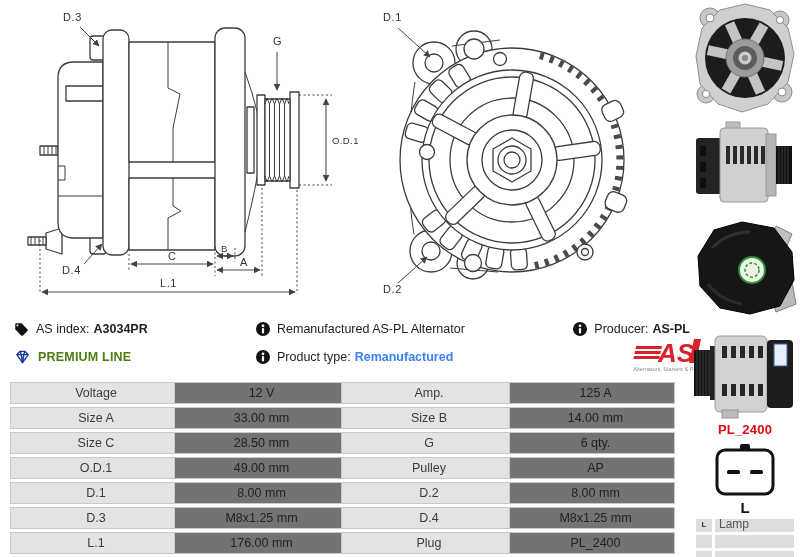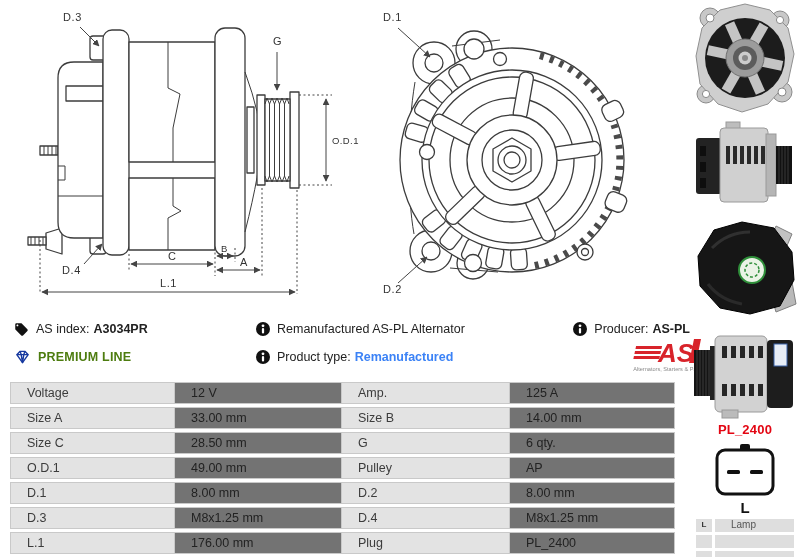--- a/index.html
+++ b/index.html
@@ -25,38 +25,38 @@
   .b{font-weight:bold}
   .lbl{margin-right:4px}
   .premium{color:#4d7c0f;font-weight:bold;letter-spacing:.2px}
   .green{color:#3b82f6;font-weight:bold}
   .as-logo{position:absolute;left:624px;top:337px;width:84px;text-align:right}
 
   
   .spec-table{position:absolute;left:10px;top:379px;width:665px;
               border-collapse:separate;border-spacing:0 3px;font-size:12.5px;table-layout:fixed}
   .spec-table td{border:1px solid #c9c9c9;border-left:none;height:20px;padding:0 9px 0 16px;
-                 text-align:left;white-space:nowrap;overflow:hidden}
+                 text-align:center;white-space:nowrap;overflow:hidden}
   .spec-table td:first-child{border-left:1px solid #c9c9c9}
   .spec-table td.l{background:#e3e3e3;color:#3c3c3c}
   .spec-table td.v{background:#737373;color:#222}
 
   
   .sidebar{position:absolute;left:690px;top:0;width:110px;height:557px}
   .photo{position:absolute;left:2px;width:106px}
   .plug-code{position:absolute;left:0;top:422px;width:110px;text-align:center;
              color:#e30613;font-weight:bold;font-size:13px;letter-spacing:.2px}
   .connector{position:absolute;left:24px;top:443px}
   .conn-label{position:absolute;left:0;top:499px;width:110px;text-align:center;font-weight:bold;font-size:15px;color:#111}
   .pin-table{position:absolute;left:6px;top:519px;width:98px}
   .pin-row{display:flex;margin-bottom:3px}
   .pin-id{width:16px;min-height:11px;background:#dedede;font-size:8px;font-weight:bold;color:#333;
           text-align:center;padding:1px 0;line-height:9px}
-  .pin-fn{flex:1;min-height:11px;background:#dedede;font-size:10px;color:#555;
-          padding:1px 16px;margin-left:3px;line-height:9px}
+  .pin-fn{flex:1;min-height:11px;background:#dedede;font-size:12px;color:#555;
+          padding:1px 4px;margin-left:3px;line-height:9px}
 </style>
 </head>
 <body>
 
 <div class="abs" style="left:0;top:0">
 <svg width="690" height="310" viewBox="0 0 690 310">
   <defs>
     <marker id="arr" viewBox="0 0 10 10" refX="9" refY="5" markerWidth="7" markerHeight="7" orient="auto-start-reverse">
       <path d="M0,0 L10,5 L0,10 z" fill="#444"></path>
     </marker>

